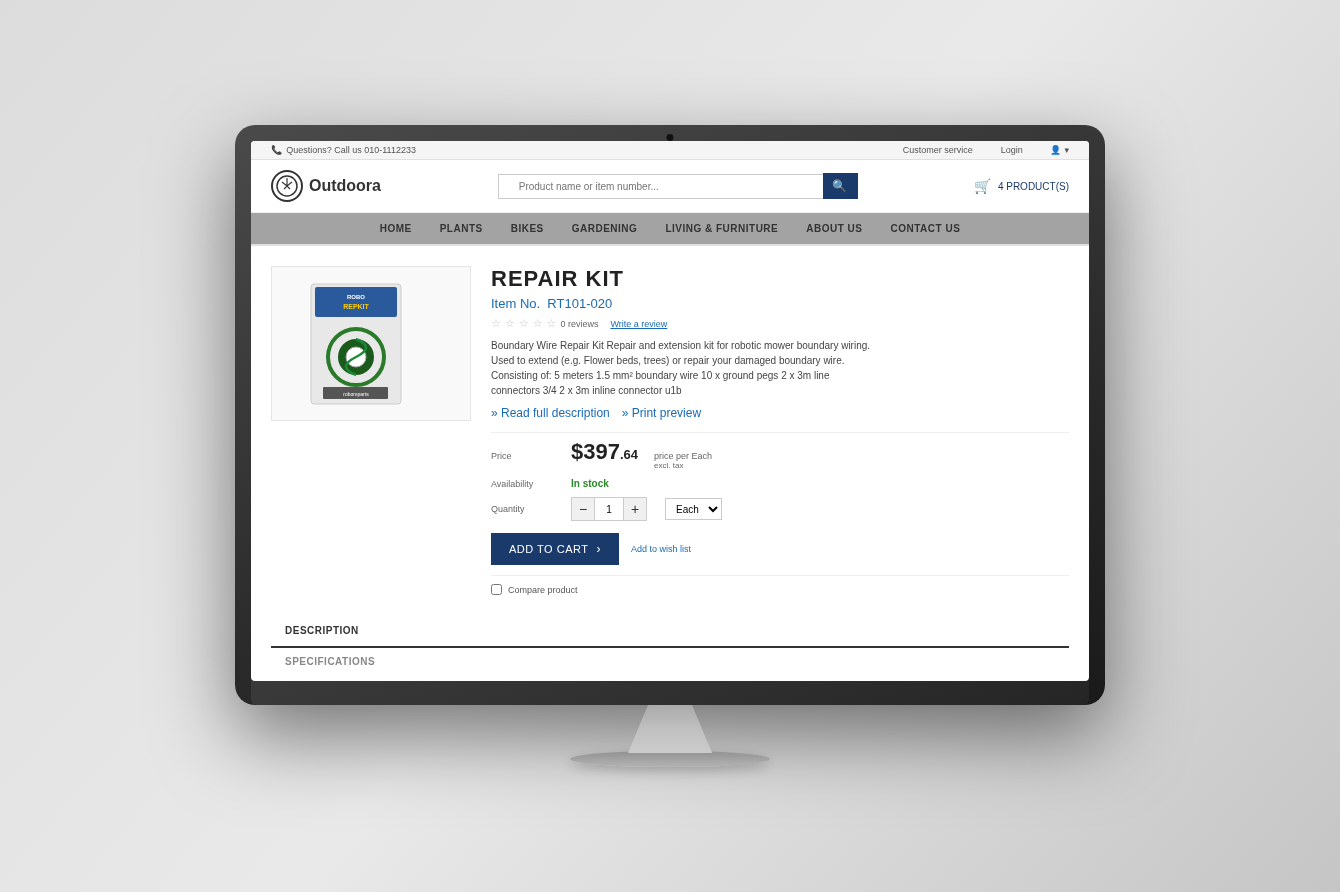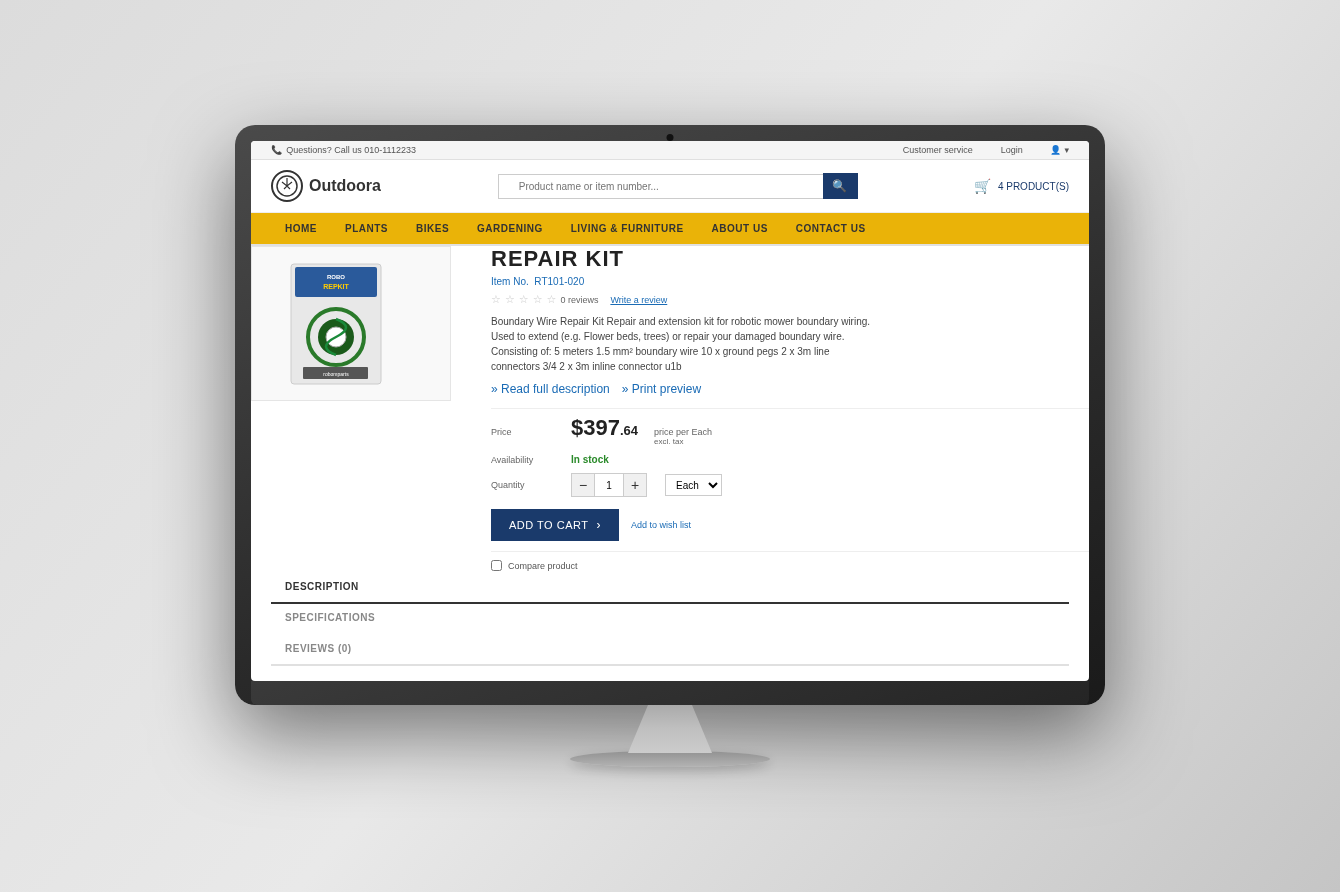--- a/index.html
+++ b/index.html
@@ -91,42 +91,44 @@
       display: flex;
       align-items: center;
       gap: 6px;
       font-size: 10px;
       color: #1a3a6b;
     }
     .cart-icon { font-size: 14px; color: #1a6bb5; }
 
     
     .nav {
-      background: #eab308;
+      background: #a3a3a3;
       border-bottom: 2px solid #e0e0e0;
       padding: 0 20px;
       display: flex;
       gap: 0;
+      justify-content: center;
     }
     .nav-item {
       padding: 10px 14px;
       font-size: 10px;
       font-weight: bold;
       color: #333;
       letter-spacing: 0.5px;
       cursor: pointer;
       text-transform: uppercase;
       border-bottom: 2px solid transparent;
       margin-bottom: -2px;
     }
 
     
     .product-section {
       display: flex;
-      gap: 40px;
+      padding: 20px;
+      gap: 20px;
       background: #fff;
     }
     .product-image-area {
       width: 200px;
       flex-shrink: 0;
     }
     .product-main-image {
       width: 200px;
       height: 155px;
       background: #f9f9f9;
@@ -143,21 +145,21 @@
     .product-details { flex: 1; }
     .product-title {
       font-size: 22px;
       font-weight: bold;
       color: #222;
       letter-spacing: 1px;
       text-transform: uppercase;
       margin-bottom: 4px;
     }
     .item-no {
-      font-size: 10px;
+      font-size: 13px;
       color: #666;
       margin-bottom: 6px;
     }
     .item-no span { color: #1a6bb5; }
     .stars {
       display: flex;
       align-items: center;
       gap: 4px;
       margin-bottom: 8px;
     }

